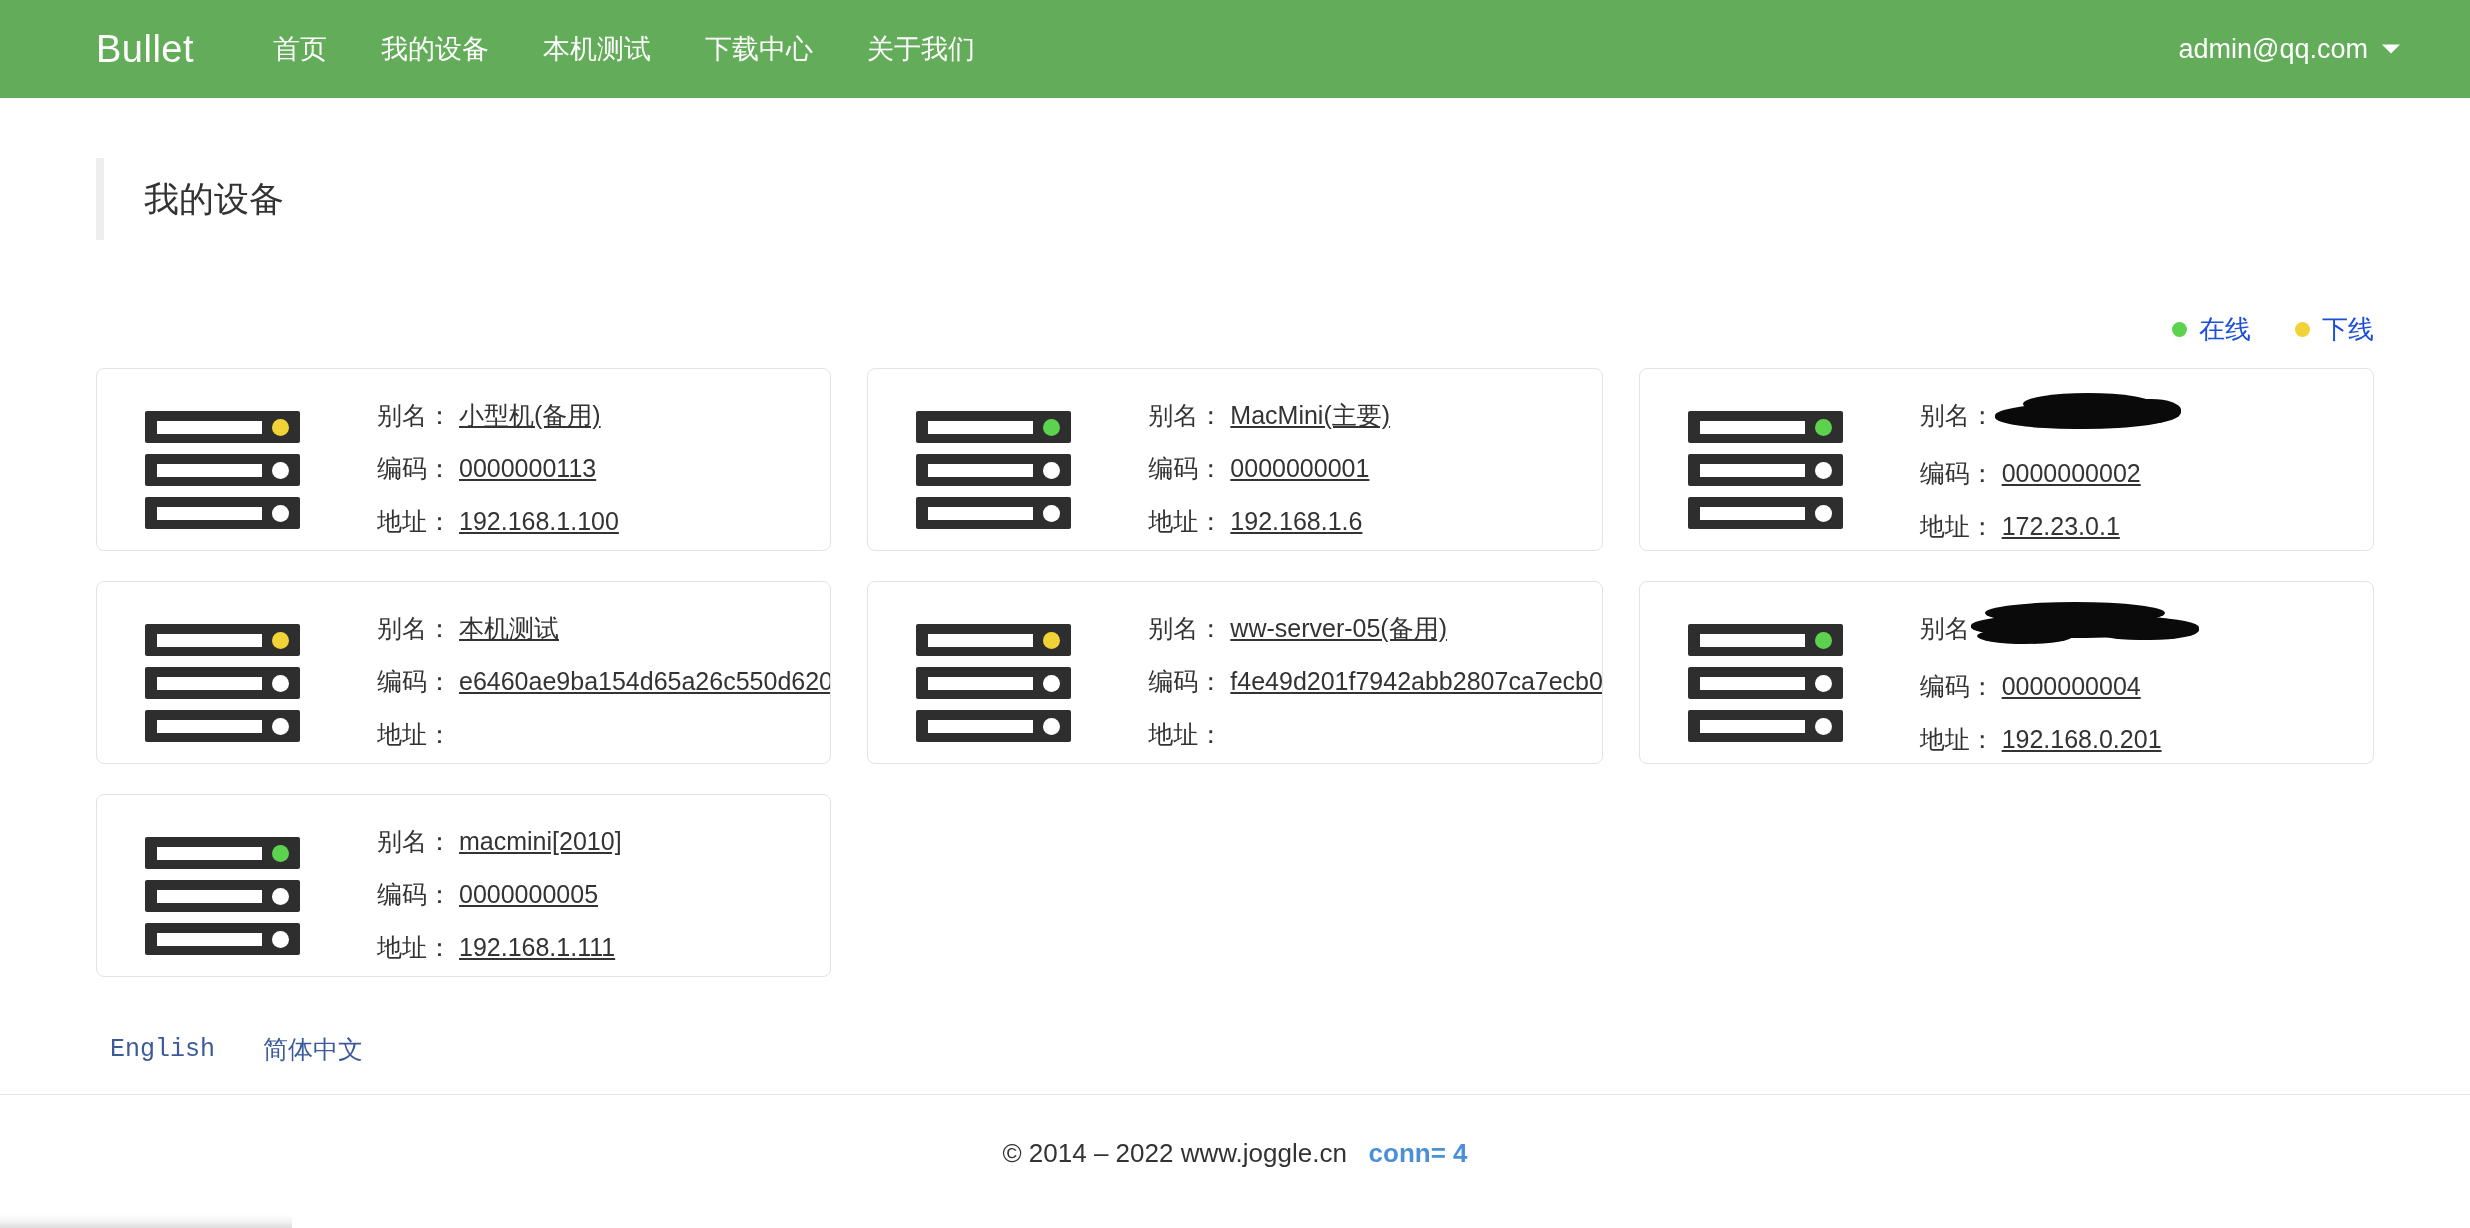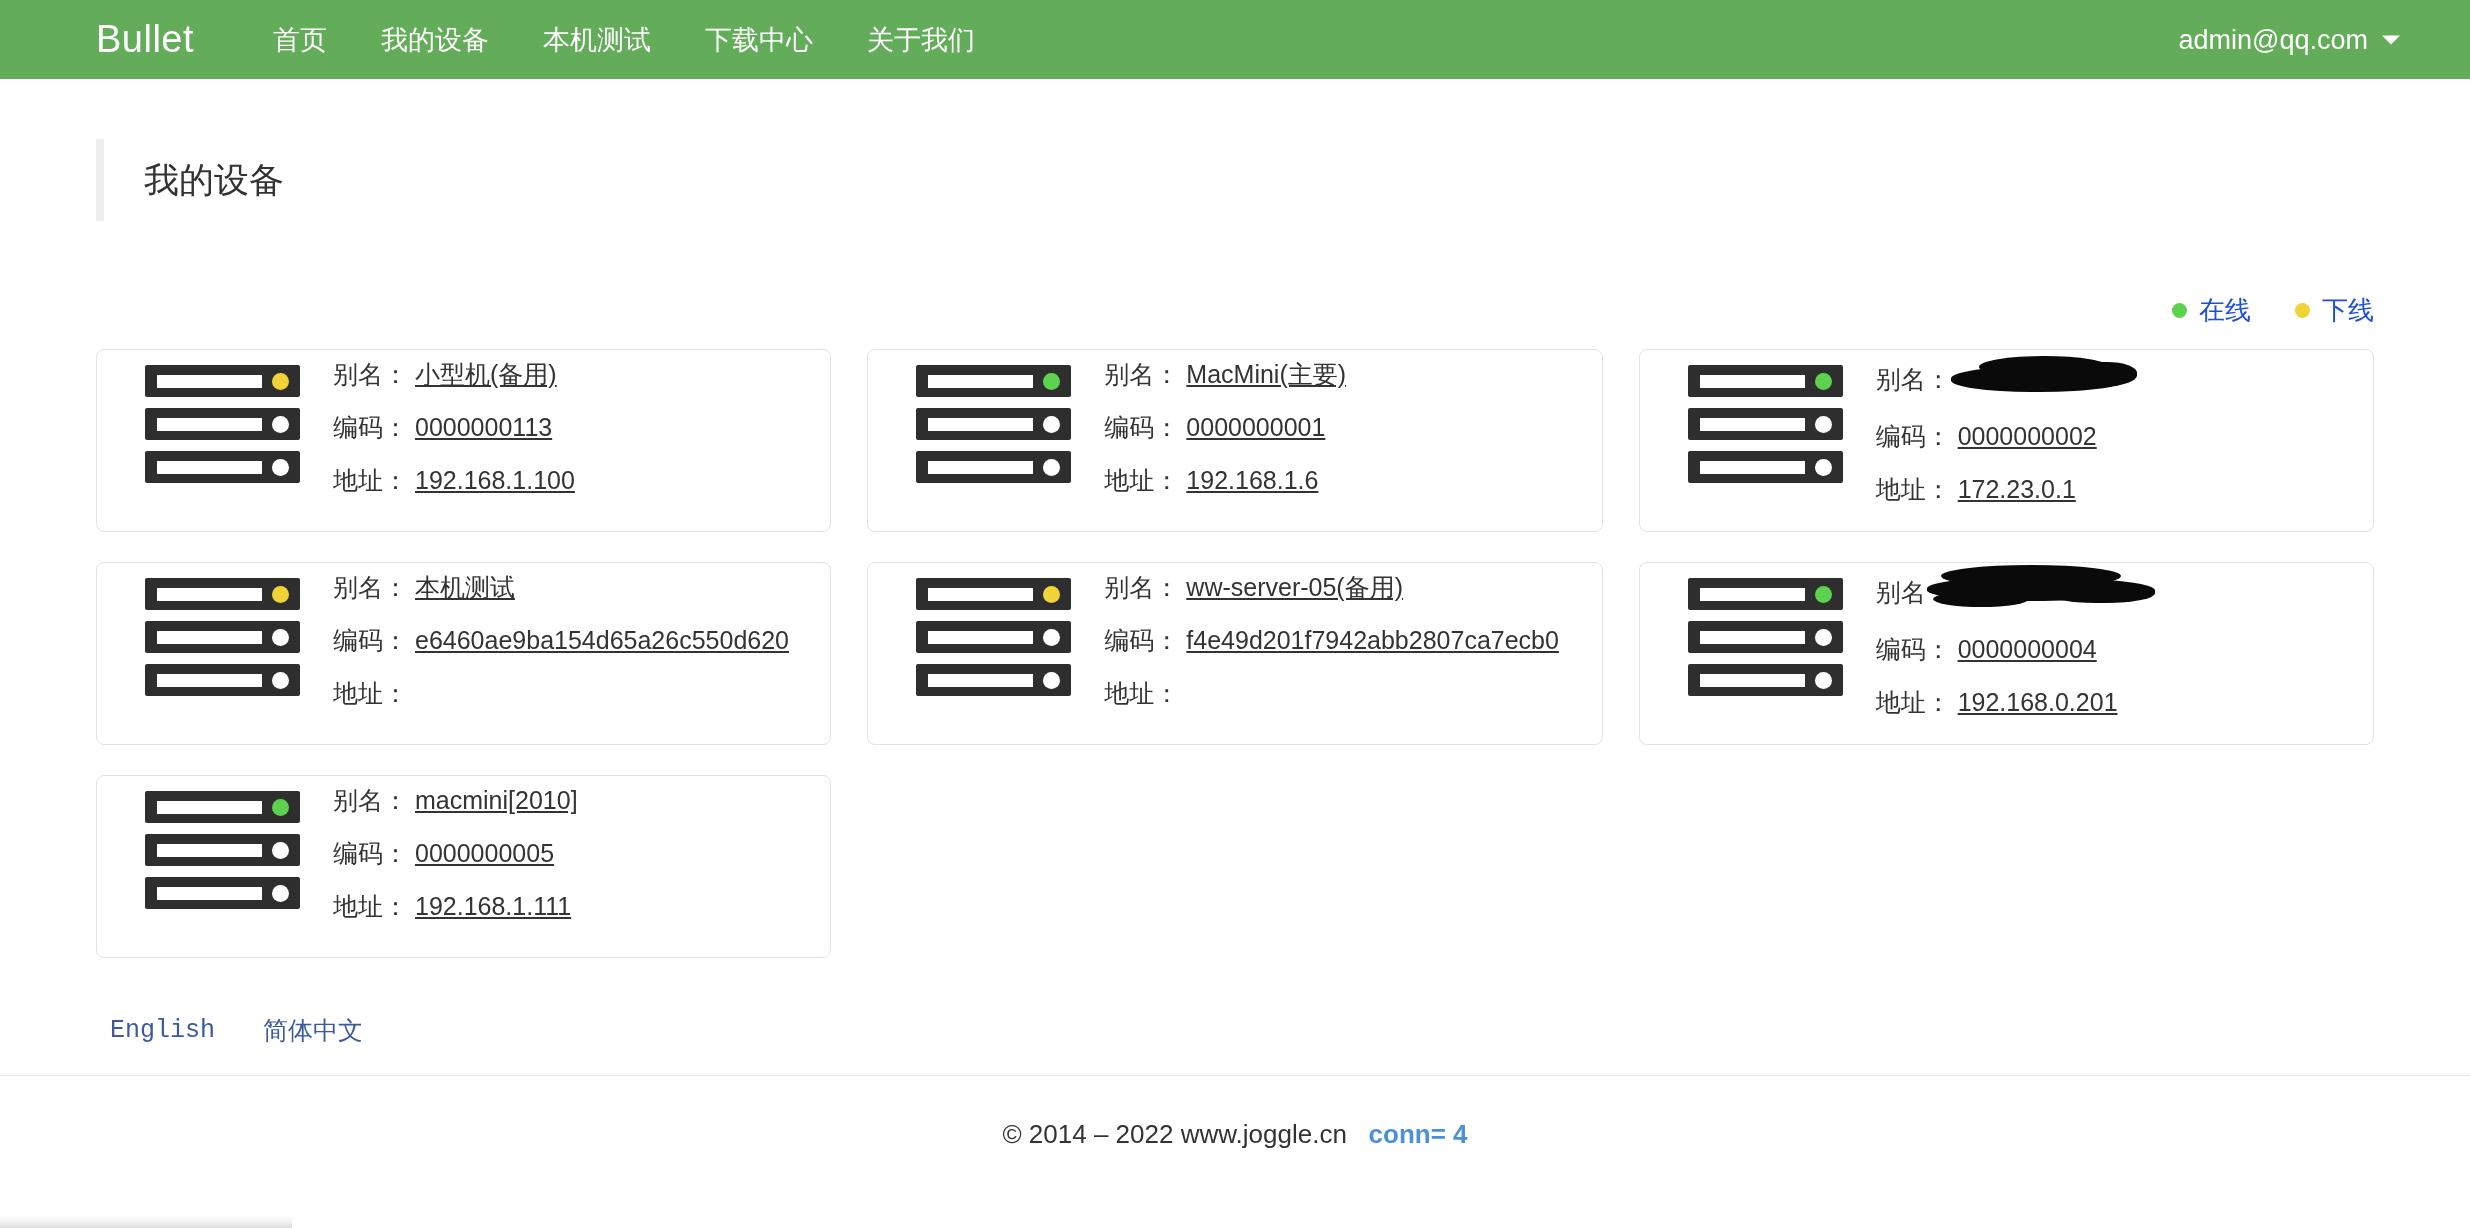--- a/index.html
+++ b/index.html
@@ -6,21 +6,21 @@
   html, body {
     margin: 0; padding: 0;
     width: 2470px; height: 1228px;
     background: #ffffff;
     font-family: "Liberation Sans", "DejaVu Sans", sans-serif;
     overflow: hidden;
   }
 
   
   .navbar {
-    height: 79px;
+    height: 98px;
     background: #63ac59;
     display: flex;
     align-items: center;
     padding: 0 0 0 96px;
     position: relative;
   }
   .brand {
     color: #ffffff;
     font-size: 38px;
     letter-spacing: 0.5px;
@@ -101,24 +101,25 @@
   .card-cell {
     width: 33.3333%;
     padding: 0 18px;
     margin-bottom: 30px;
   }
   .card {
     border: 1px solid #e3e3e3;
     border-radius: 8px;
     background: #ffffff;
     height: 183px;
-    padding: 10px 0 26px 48px;
-    display: flex;
-    align-items: flex-start;
+    padding: 42px 0 26px 48px;
+    display: flex;
+    align-items: center;
     overflow: hidden;
+    gap: 44px;
   }
 
   
   .server-icon {
     width: 155px;
     flex: 0 0 155px;
     margin-top: 5px;
     margin-right: 33px;
   }
   .rack {

